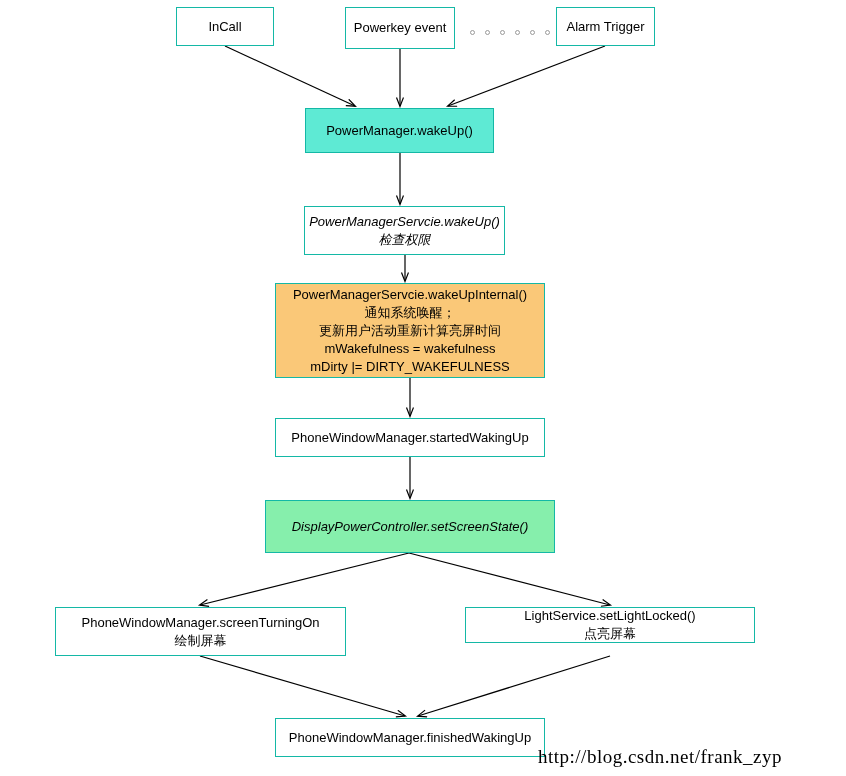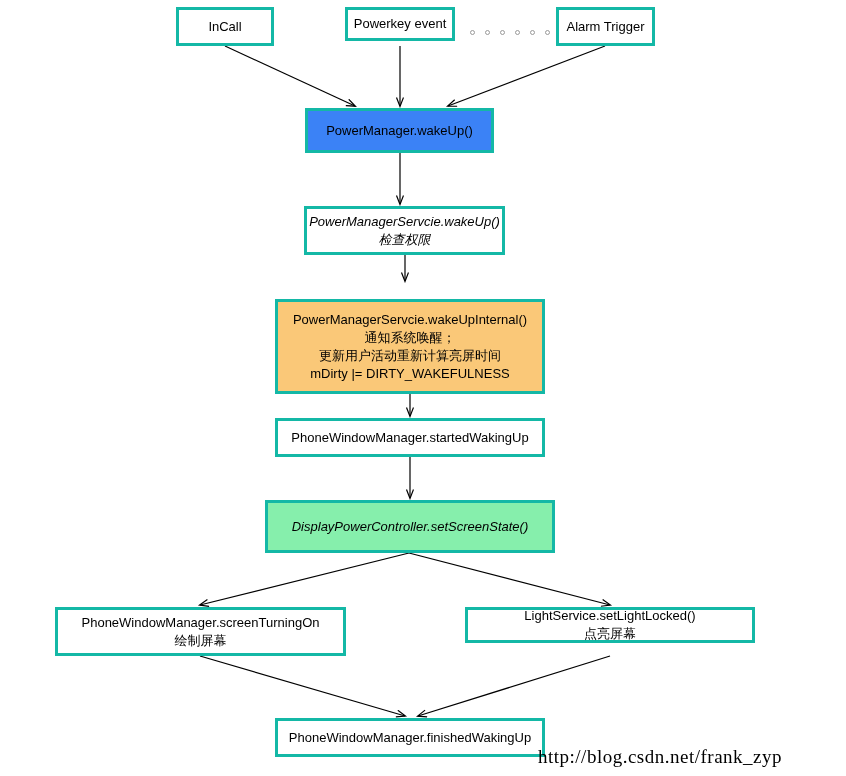--- a/index.html
+++ b/index.html
@@ -25,37 +25,37 @@
   .edges {
     position: absolute;
     left: 0;
     top: 0;
     width: 846px;
     height: 776px;
     pointer-events: none;
   }
   .node {
     position: absolute;
-    border: 3px solid #14b8a6;
+    border: 1px solid #14b8a6;
     background: #ffffff;
     display: flex;
     flex-direction: column;
     align-items: center;
     justify-content: center;
     text-align: center;
     color: #000000;
     font-size: 13px;
     line-height: 18px;
     padding: 2px 6px;
     white-space: nowrap;
   }
   .node .line {
     display: block;
   }
-  .node.magenta  { background: #3b82f6; }
+  .node.magenta  { background: #5eead4; }
   .node.orange   { background: #FAC878; }
   .node.salmon   { background: #86efac; font-style: italic; }
   .dots {
     position: absolute;
     display: flex;
     align-items: center;
     justify-content: space-between;
   }
   .dot {
     width: 5px;
@@ -97,37 +97,38 @@
         <line x1="409" y1="553" x2="610" y2="605" stroke="#000000" stroke-width="1.2" marker-end="url(#arrowhead)"></line>
         <line x1="200" y1="656" x2="405" y2="716" stroke="#000000" stroke-width="1.2" marker-end="url(#arrowhead)"></line>
         <line x1="610" y1="656" x2="418" y2="716" stroke="#000000" stroke-width="1.2" marker-end="url(#arrowhead)"></line>
       </g>
   </svg>
 
   <div id="node-layer">
       <div class="node" style="left: 176px; top: 7px; width: 98px; height: 39px;">
         <span class="line">InCall</span>
       </div>
-      <div class="node" style="left: 345px; top: 7px; width: 110px; height: 34px;">
+      <div class="node" style="left: 345px; top: 7px; width: 110px; height: 42px;">
         <span class="line">Powerkey event</span>
       </div>
       <div class="node" style="left: 556px; top: 7px; width: 99px; height: 39px;">
         <span class="line">Alarm Trigger</span>
       </div>
       <div class="node magenta" style="left: 305px; top: 108px; width: 189px; height: 45px;">
         <span class="line">PowerManager.wakeUp()</span>
       </div>
       <div class="node" style="left: 304px; top: 206px; width: 201px; height: 49px; font-style: italic;">
         <span class="line">PowerManagerServcie.wakeUp()</span>
         <span class="line">检查权限</span>
       </div>
-      <div class="node orange" style="left: 275px; top: 283px; width: 270px; height: 95px; margin-top: 16px;">
+      <div class="node orange" style="left: 275px; top: 283px; width: 270px; height: 95px;">
         <span class="line">PowerManagerServcie.wakeUpInternal()</span>
         <span class="line">通知系统唤醒；</span>
         <span class="line">更新用户活动重新计算亮屏时间</span>
+        <span class="line">mWakefulness = wakefulness</span>
         <span class="line">mDirty |= DIRTY_WAKEFULNESS</span>
       </div>
       <div class="node" style="left: 275px; top: 418px; width: 270px; height: 39px;">
         <span class="line">PhoneWindowManager.startedWakingUp</span>
       </div>
       <div class="node salmon" style="left: 265px; top: 500px; width: 290px; height: 53px;">
         <span class="line">DisplayPowerController.setScreenState()</span>
       </div>
       <div class="node" style="left: 55px; top: 607px; width: 291px; height: 49px;">
         <span class="line">PhoneWindowManager.screenTurningOn</span>

